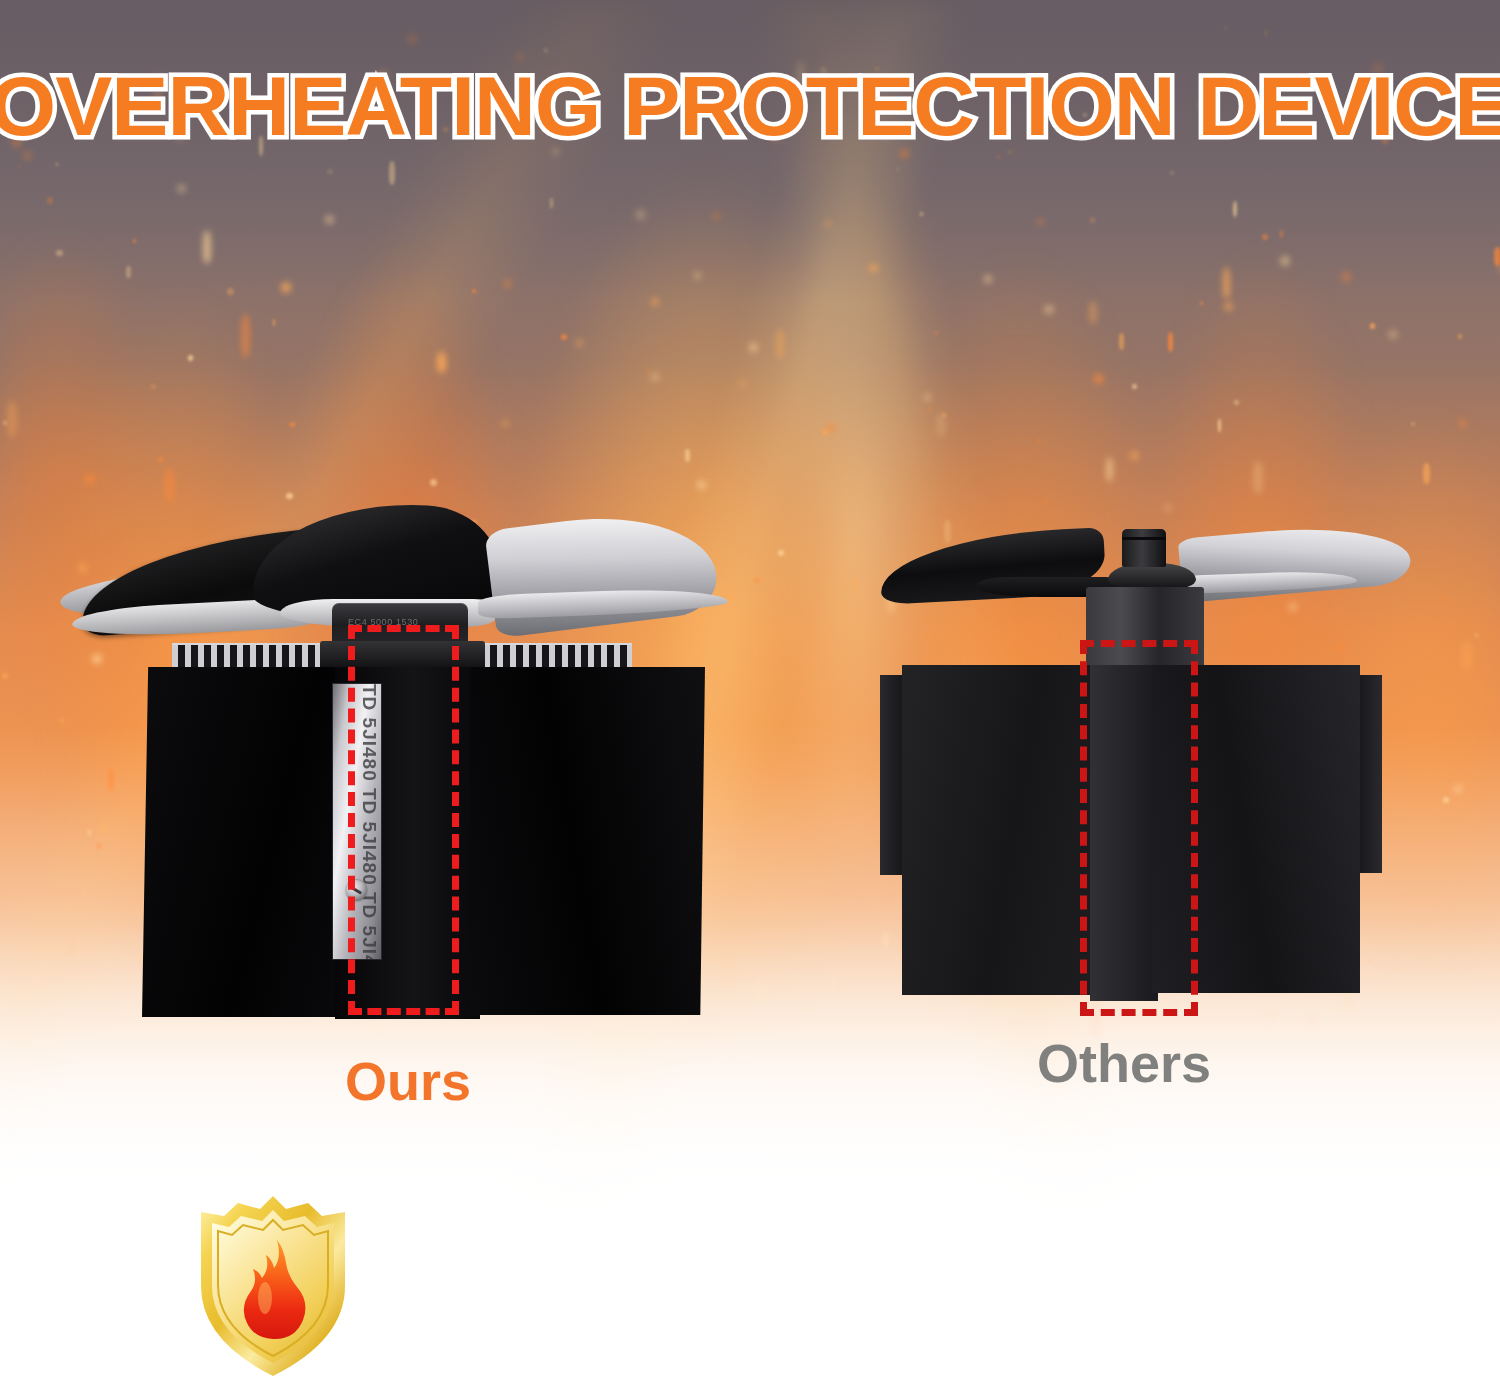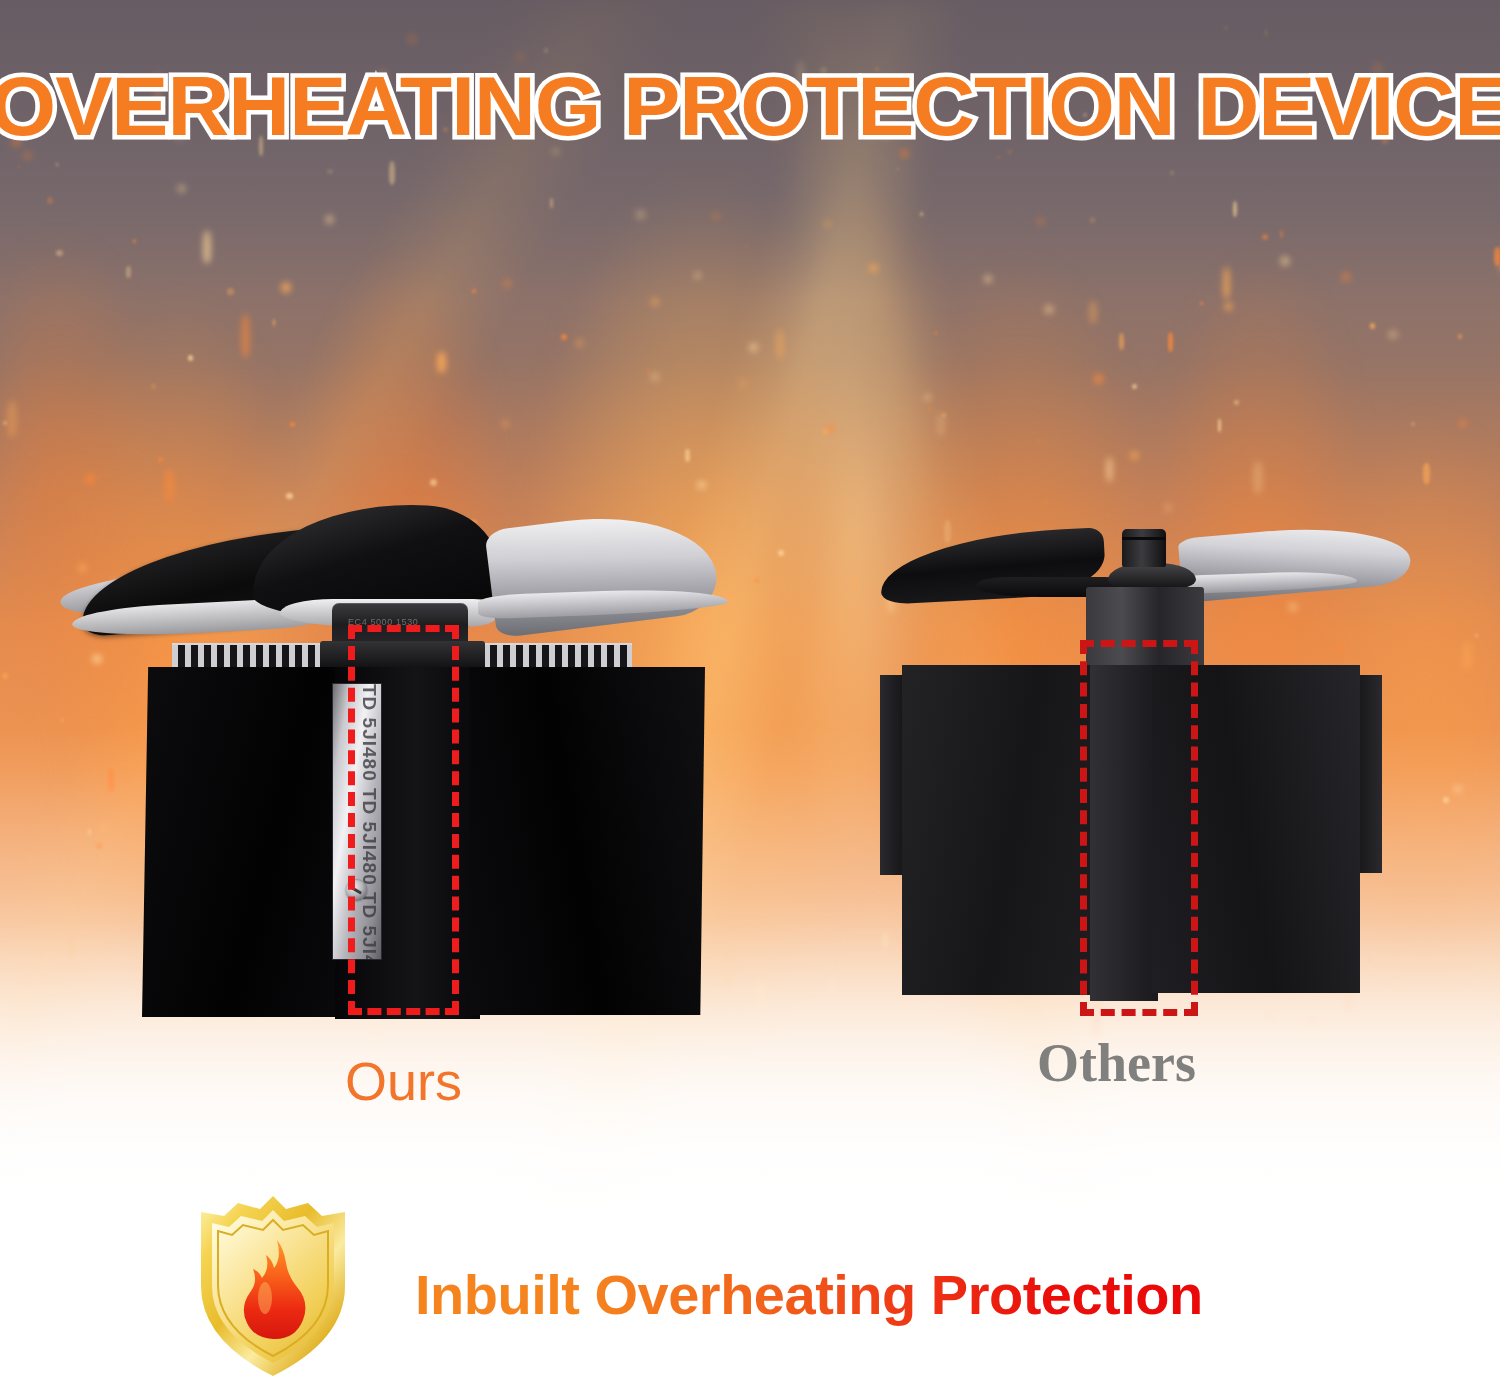--- a/index.html
+++ b/index.html
@@ -299,25 +299,25 @@
     background:linear-gradient(to left,#2a2a2e,#161619);
   }
   .dash-others{
     position:absolute;left:200px;top:125px;width:104px;height:362px;
     border:7px dashed #CC1616;
   }
 
   
   .lbl-ours{
     position:absolute;left:345px;top:1050px;
-    font-size:54px;font-weight:normal;color:#F2752B;
+    font-size:54px;font-weight:bold;color:#F2752B;
   }
   .lbl-others{
     position:absolute;left:1037px;top:1032px;
-    font-size:54px;font-weight:bold;color:#80807F;font-family:Liberation Serif, serif;
+    font-size:54px;font-weight:bold;color:#80807F;
   }
 
   
   .shield-wrap{position:absolute;left:182px;top:1190px;width:182px;height:192px;}
   .footer-text{
     position:absolute;left:415px;top:1262px;
     font-size:56px;font-weight:bold;letter-spacing:-.5px;white-space:nowrap;
     background:linear-gradient(to right,#F5841F 0%,#F5841F 22%,#F2631B 44%,#EE3515 64%,#EB0F0B 80%,#EA0808 100%);
     -webkit-background-clip:text;background-clip:text;
     color:transparent;-webkit-text-fill-color:transparent;
@@ -642,15 +642,14 @@
         </linearGradient>
       </defs>
       <path d="M91 6 L104 19 L126 13 L140 26 L163 22 L163 96 Q163 150 91 186 Q19 150 19 96 L19 22 L42 26 L56 13 L78 19 Z" fill="url(#goldOuter)"></path>
       <path d="M91 20 L102 31 L123 26 L135 37 L152 33 L152 96 Q152 142 91 173 Q30 142 30 96 L30 33 L47 37 L59 26 L80 31 Z" fill="url(#goldInner)"></path>
       <path d="M91 30 L101 40 L121 35 L132 45 L146 41 L146 95 Q146 138 91 166 Q36 138 36 95 L36 41 L50 45 L61 35 L81 40 Z" fill="none" stroke="#D9AE22" stroke-width="2"></path>
       <path d="M95 50 q5 18 -3 28 q-2 -9 -8 -13 q4 14 -4 23 q-3 -7 -9 -9 q5 12 -2 22 q-12 16 -4 32 q7 15 26 16 q22 1 30 -19 q7 -18 -6 -33 q-9 -11 -11 -24 q-2 -14 -9 -23 Z" fill="url(#flameG)"></path>
       <ellipse cx="83" cy="108" rx="7" ry="16" fill="#FFC267" opacity=".45"></ellipse>
     </svg>
   </div>
 
-  <div class="footer-text">Inbuilt Overheating Protection</div>
 
 </div>
 
 </body></html>

